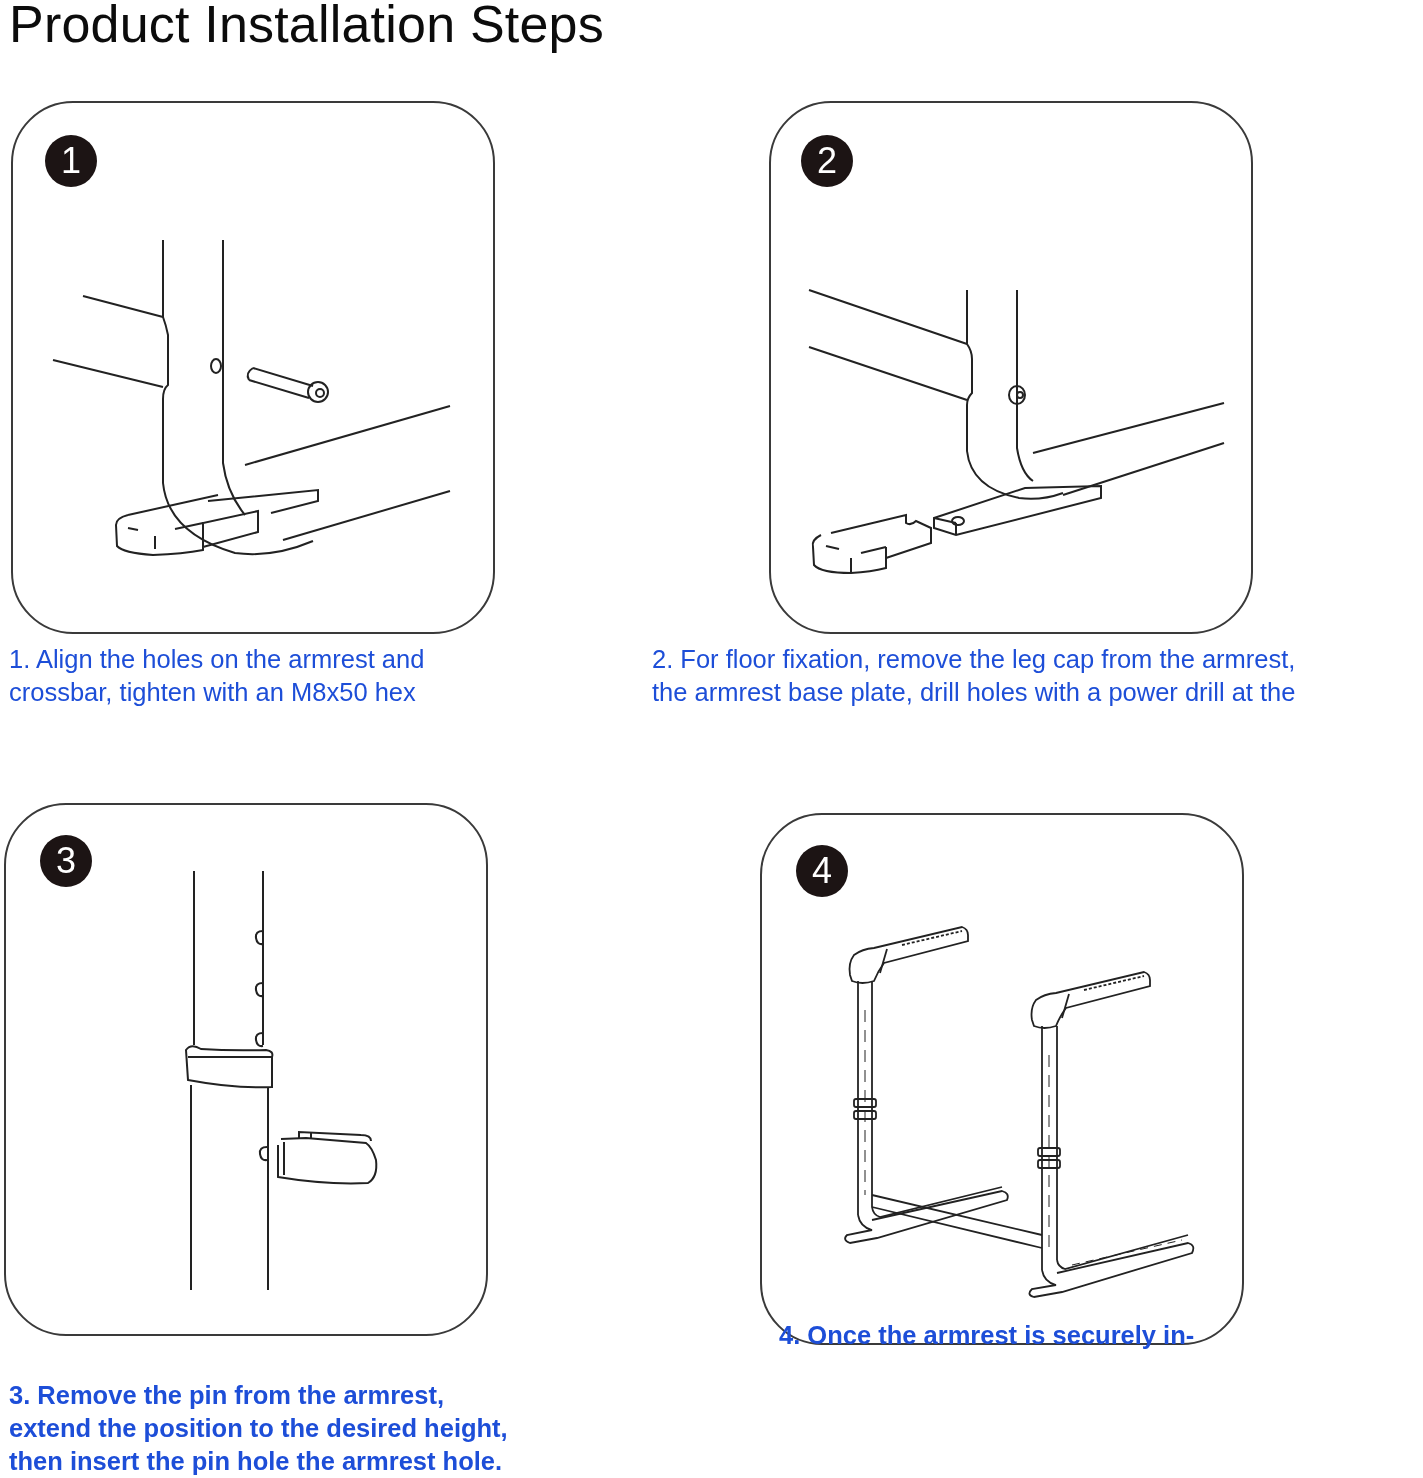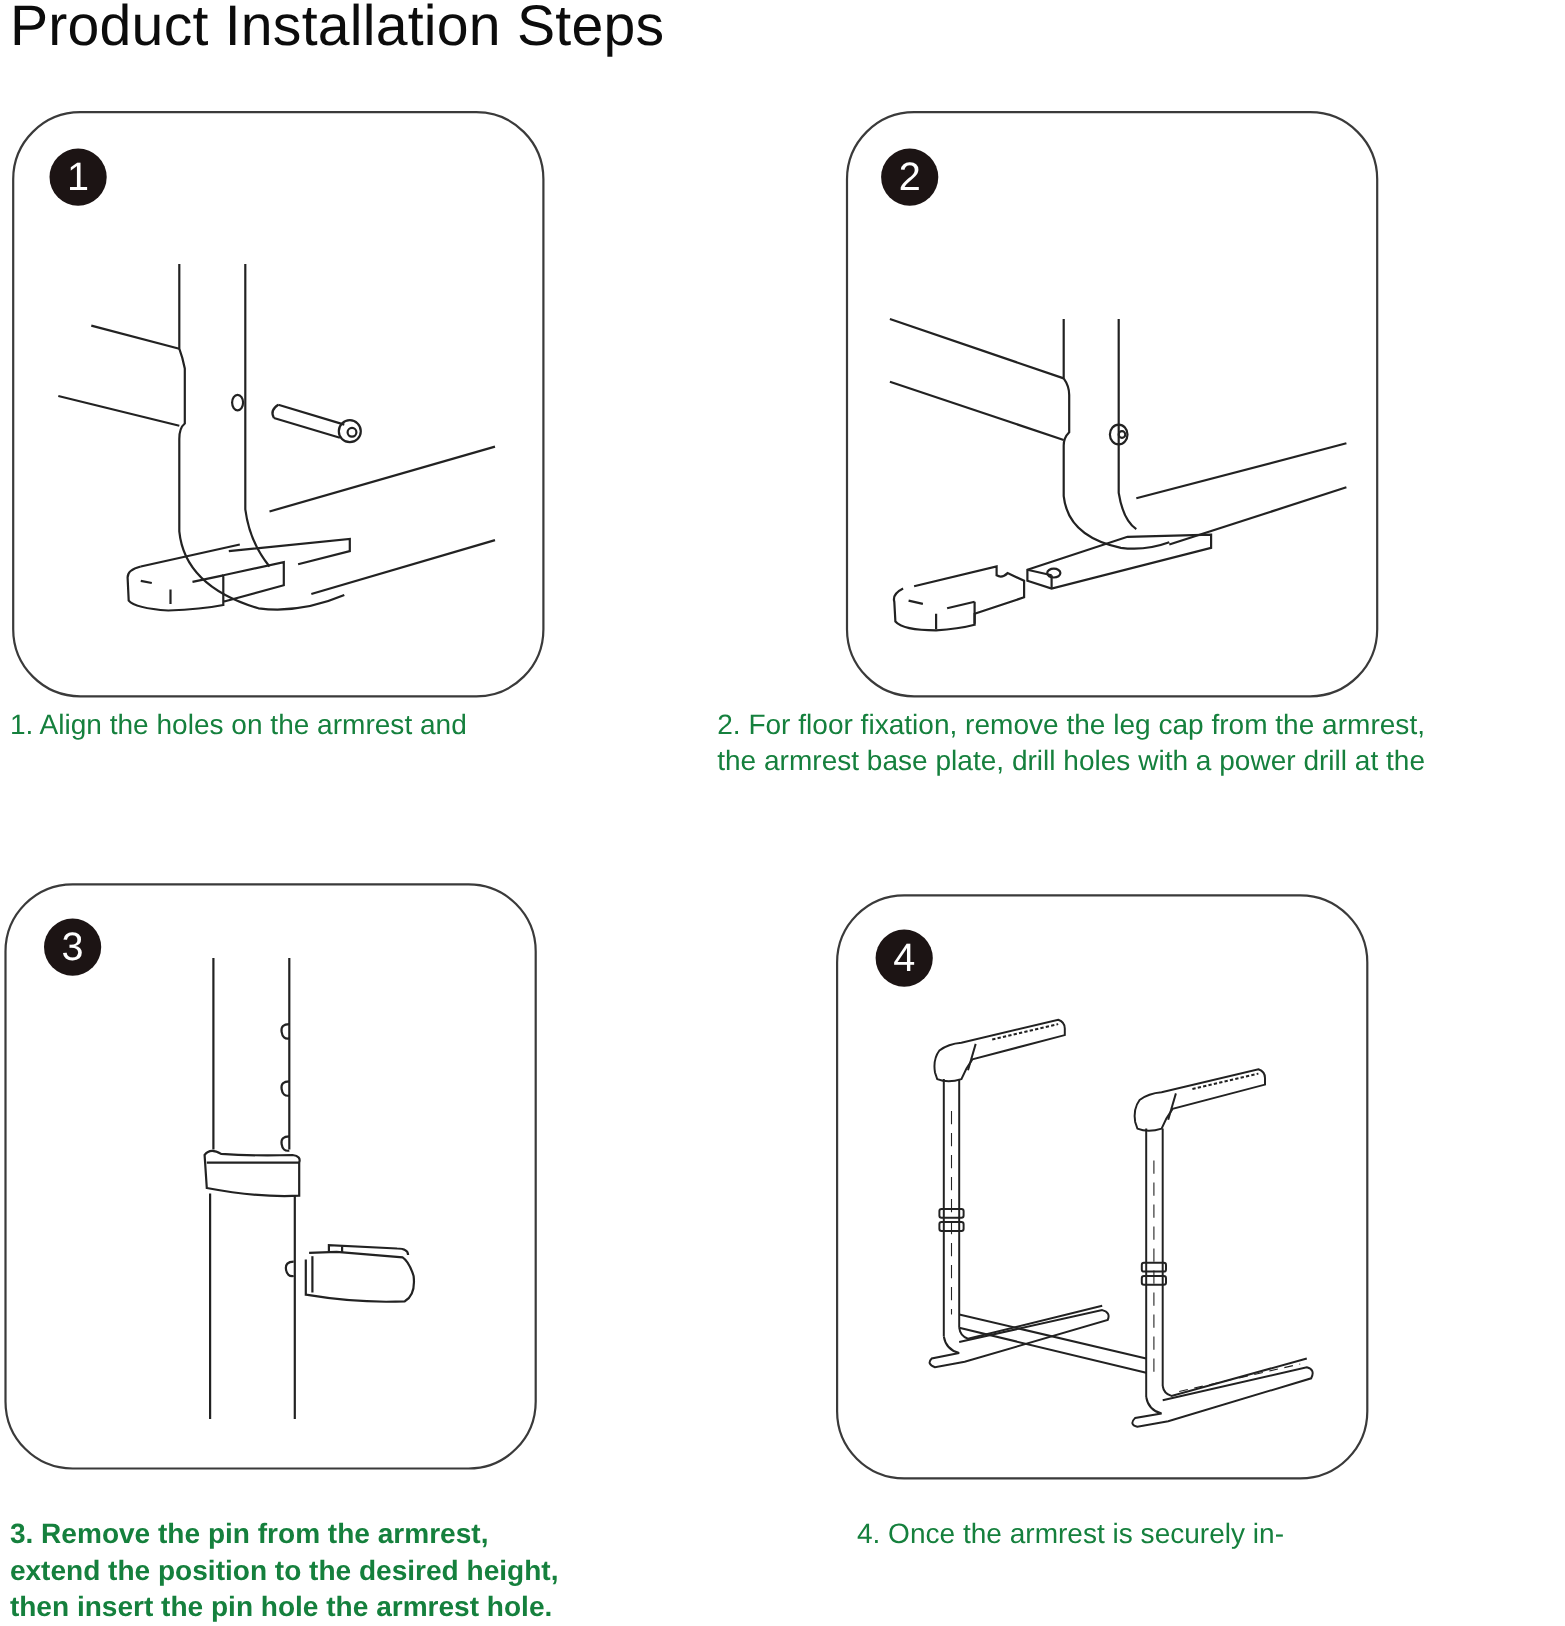--- a/index.html
+++ b/index.html
@@ -4,21 +4,21 @@
 <style>
   html, body { margin: 0; padding: 0; background: #ffffff; }
   body { width: 1423px; height: 1478px; position: relative; overflow: hidden;
          font-family: "Liberation Sans", sans-serif; color: #111; }
   .title { position: absolute; left: 9px; top: -6px; font-size: 52px; font-weight: 400;
            letter-spacing: 0.2px; color: #0c0c0c; white-space: nowrap; }
   .panel { position: absolute; border: 2px solid #3a3a3a; border-radius: 62px; background: #fff; box-sizing: border-box; }
   .badge { position: absolute; width: 52px; height: 52px; border-radius: 50%; background: #1c1414;
            color: #fff; font-size: 36px; line-height: 52px; text-align: center; left: 32px; top: 32px; }
   .panel svg { position: absolute; left: 0; top: 0; }
-  .caption { position: absolute; font-size: 25.5px; line-height: 33px; color: #15803d; }
+  .caption { position: absolute; font-size: 25.5px; line-height: 33px; color: #1d4ed8; }
   .caption div { white-space: nowrap; }
   svg * { vector-effect: non-scaling-stroke; }
 </style>
 </head>
 <body>
 
 <div class="title">Product Installation Steps</div>
 
 <div class="panel" style="left:11px; top:101px; width:484px; height:533px;">
   <div class="badge">1</div>
@@ -45,20 +45,21 @@
 
     <path d="M115 412 Q103 415 103 422 L104 443 Q110 450 140 452 Q170 451 190 447 L190 420 L245 408 L245 429 L190 444"></path>
     <path d="M115 412 L205 392"></path>
     <line x1="115" y1="425" x2="125" y2="427"></line>
     <line x1="142" y1="433" x2="142" y2="446"></line>
     <line x1="162" y1="426" x2="190" y2="420"></line>
   </svg>
 </div>
 <div class="caption" style="left:9px; top:643px;">
   <div>1. Align the holes on the armrest and</div>
+  <div>crossbar, tighten with an M8x50 hex</div>
 </div>
 
 <div class="panel" style="left:769px; top:101px; width:484px; height:533px;">
   <div class="badge" style="left:30px; top:32px;">2</div>
   <svg width="484" height="533" viewBox="0 0 484 533" fill="none" stroke="#222" stroke-width="2">
     <line x1="38" y1="187" x2="196" y2="241"></line>
     <line x1="38" y1="244" x2="196" y2="297"></line>
     <path d="M196 187 L196 241 Q201 248 201 256 L201 290 Q196 295 196 302 L196 348 Q200 385 248 395 Q270 398 292 390"></path>
     <path d="M246 187 L246 345 Q250 370 262 378"></path>
     <ellipse cx="246" cy="292" rx="8" ry="9"></ellipse>
@@ -141,15 +142,15 @@
     <line x1="295" y1="211" x2="295" y2="445"></line>
     <line x1="287" y1="240" x2="287" y2="440" stroke-dasharray="12 8" stroke-width="1"></line>
     <rect x="276" y="333" width="22" height="8" rx="2"></rect>
     <rect x="276" y="345" width="22" height="8" rx="2"></rect>
 
     <path d="M280 455 Q282 467 294 470 L270 474 Q264 480 272 482 L300 477 L430 438 Q434 430 426 428 L295 458"></path>
     <path d="M295 445 Q296 452 303 454 L426 420"></path>
     <line x1="310" y1="450" x2="420" y2="425" stroke-dasharray="8 6" stroke-width="1"></line>
   </svg>
 </div>
-<div class="caption" style="left:779px; top:1379px;">
+<div class="caption" style="left:779px; top:1319px;font-weight:bold;">
   <div>4. Once the armrest is securely in-</div>
 </div>
 
 </body></html>

